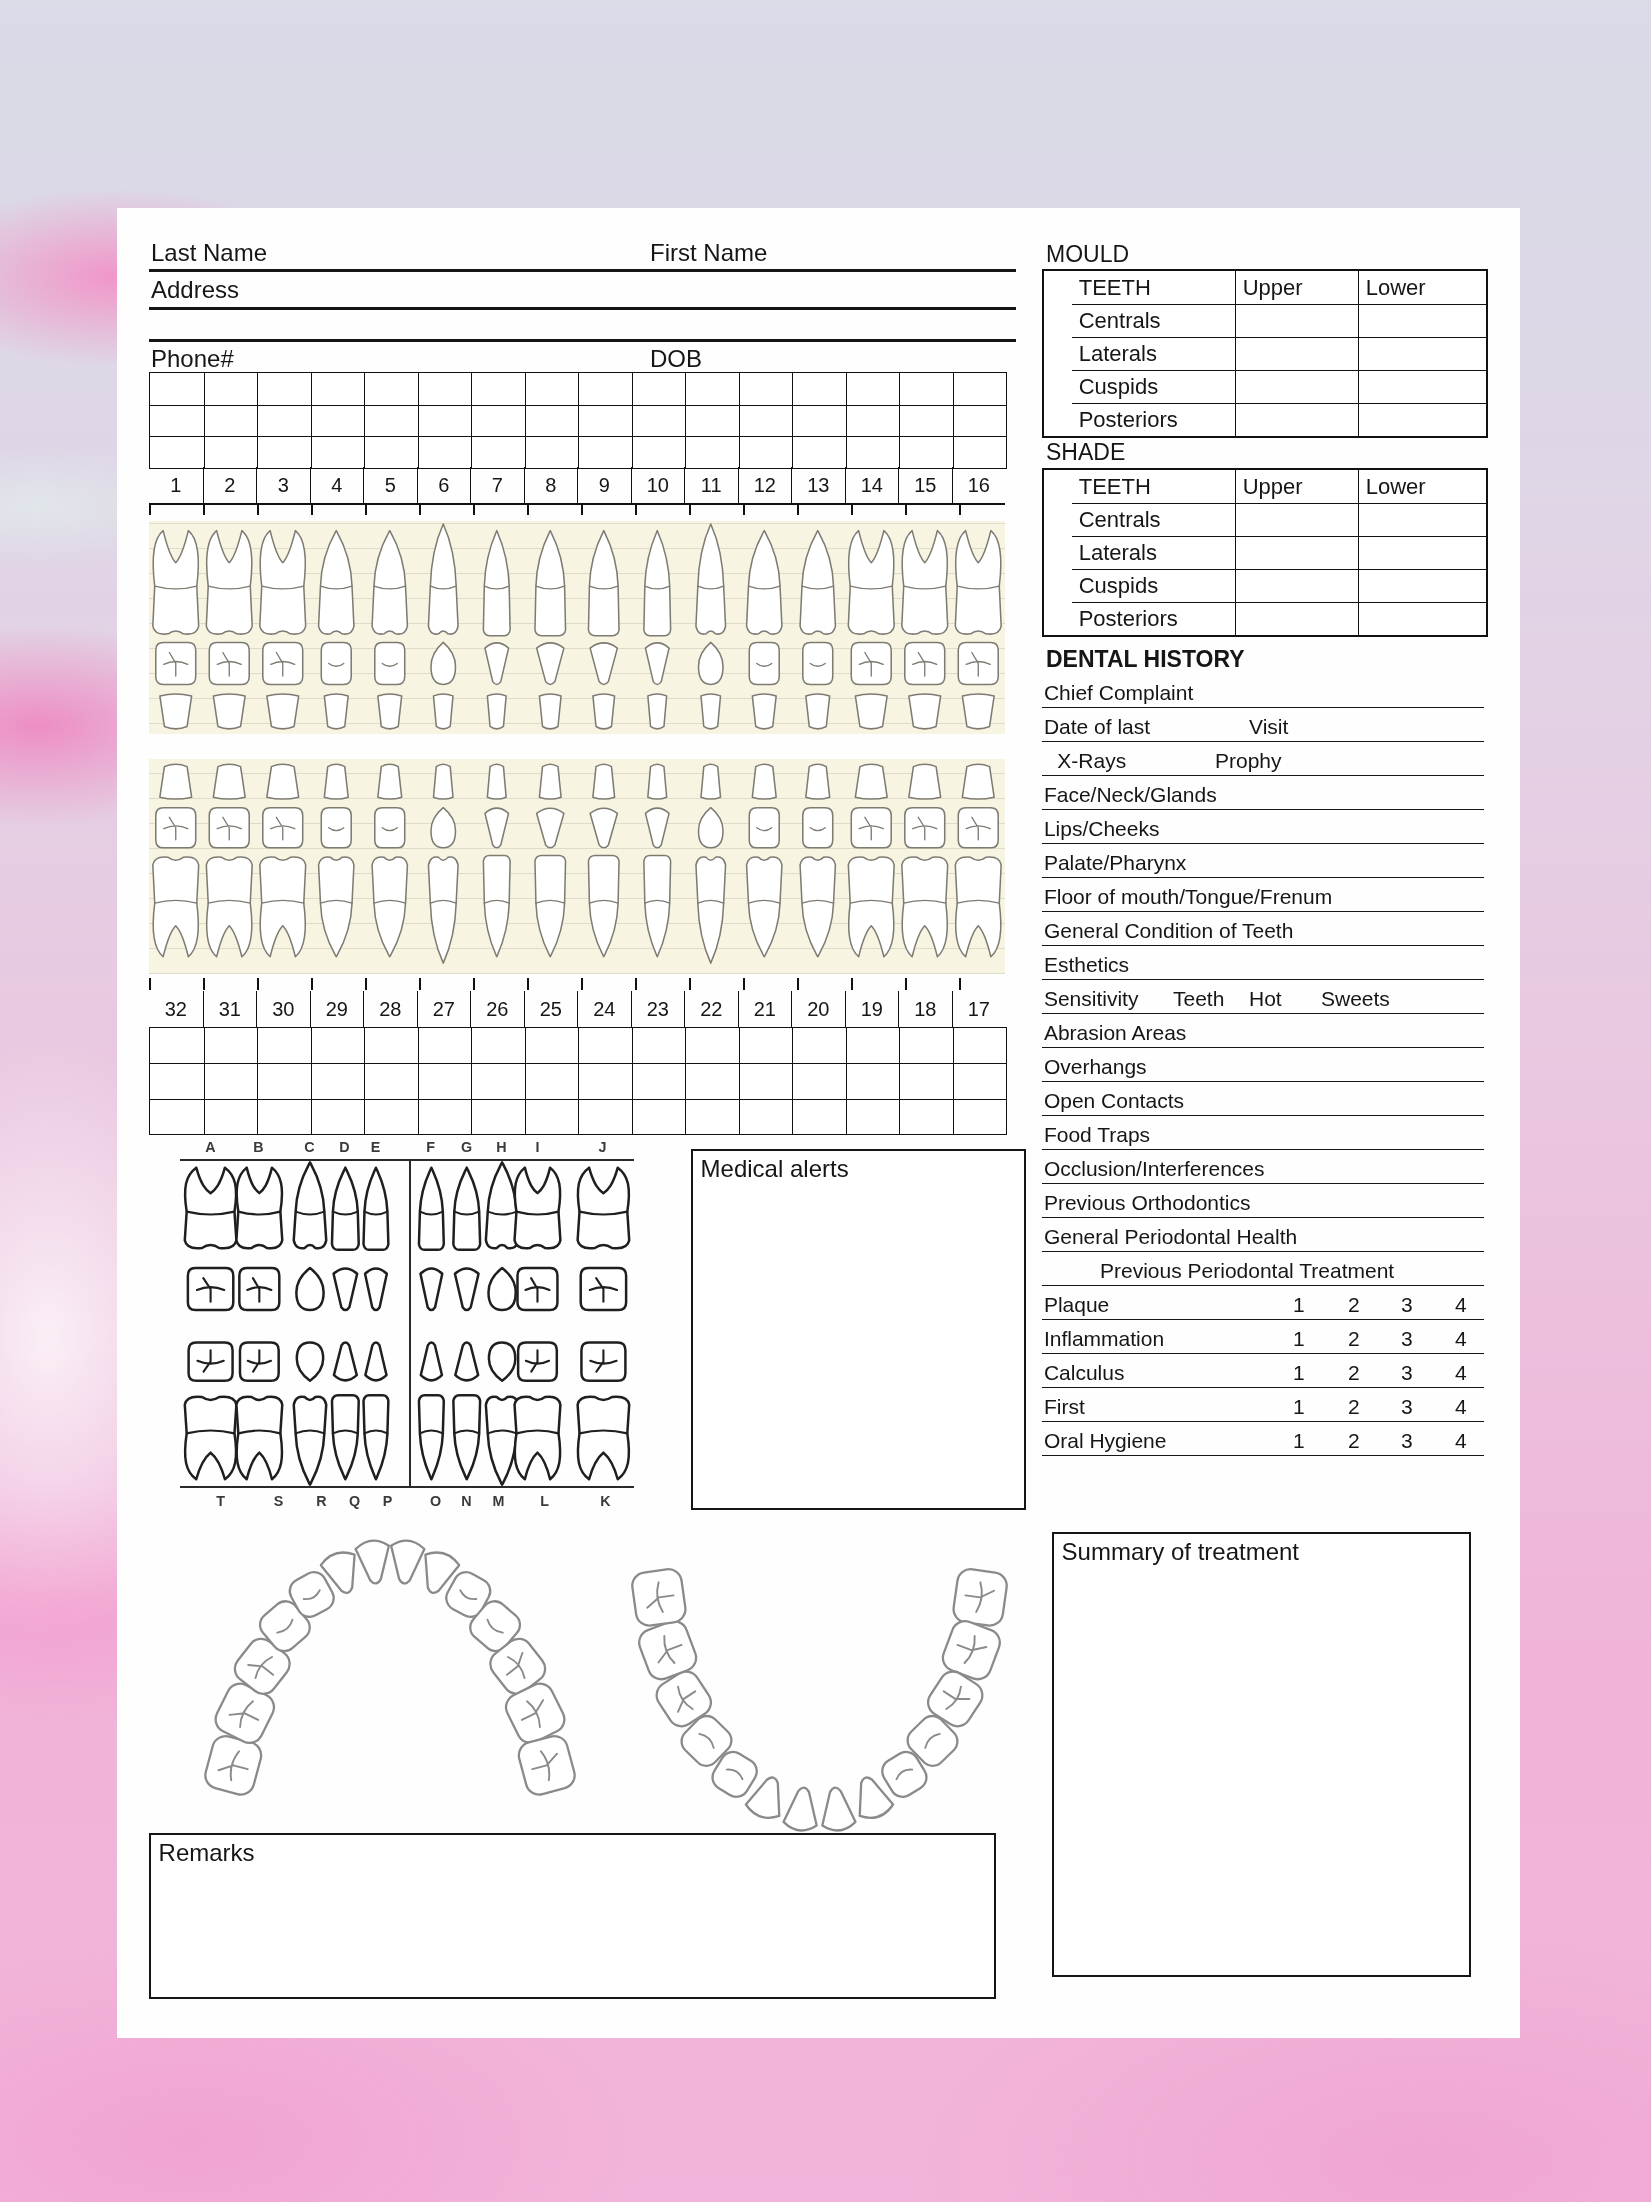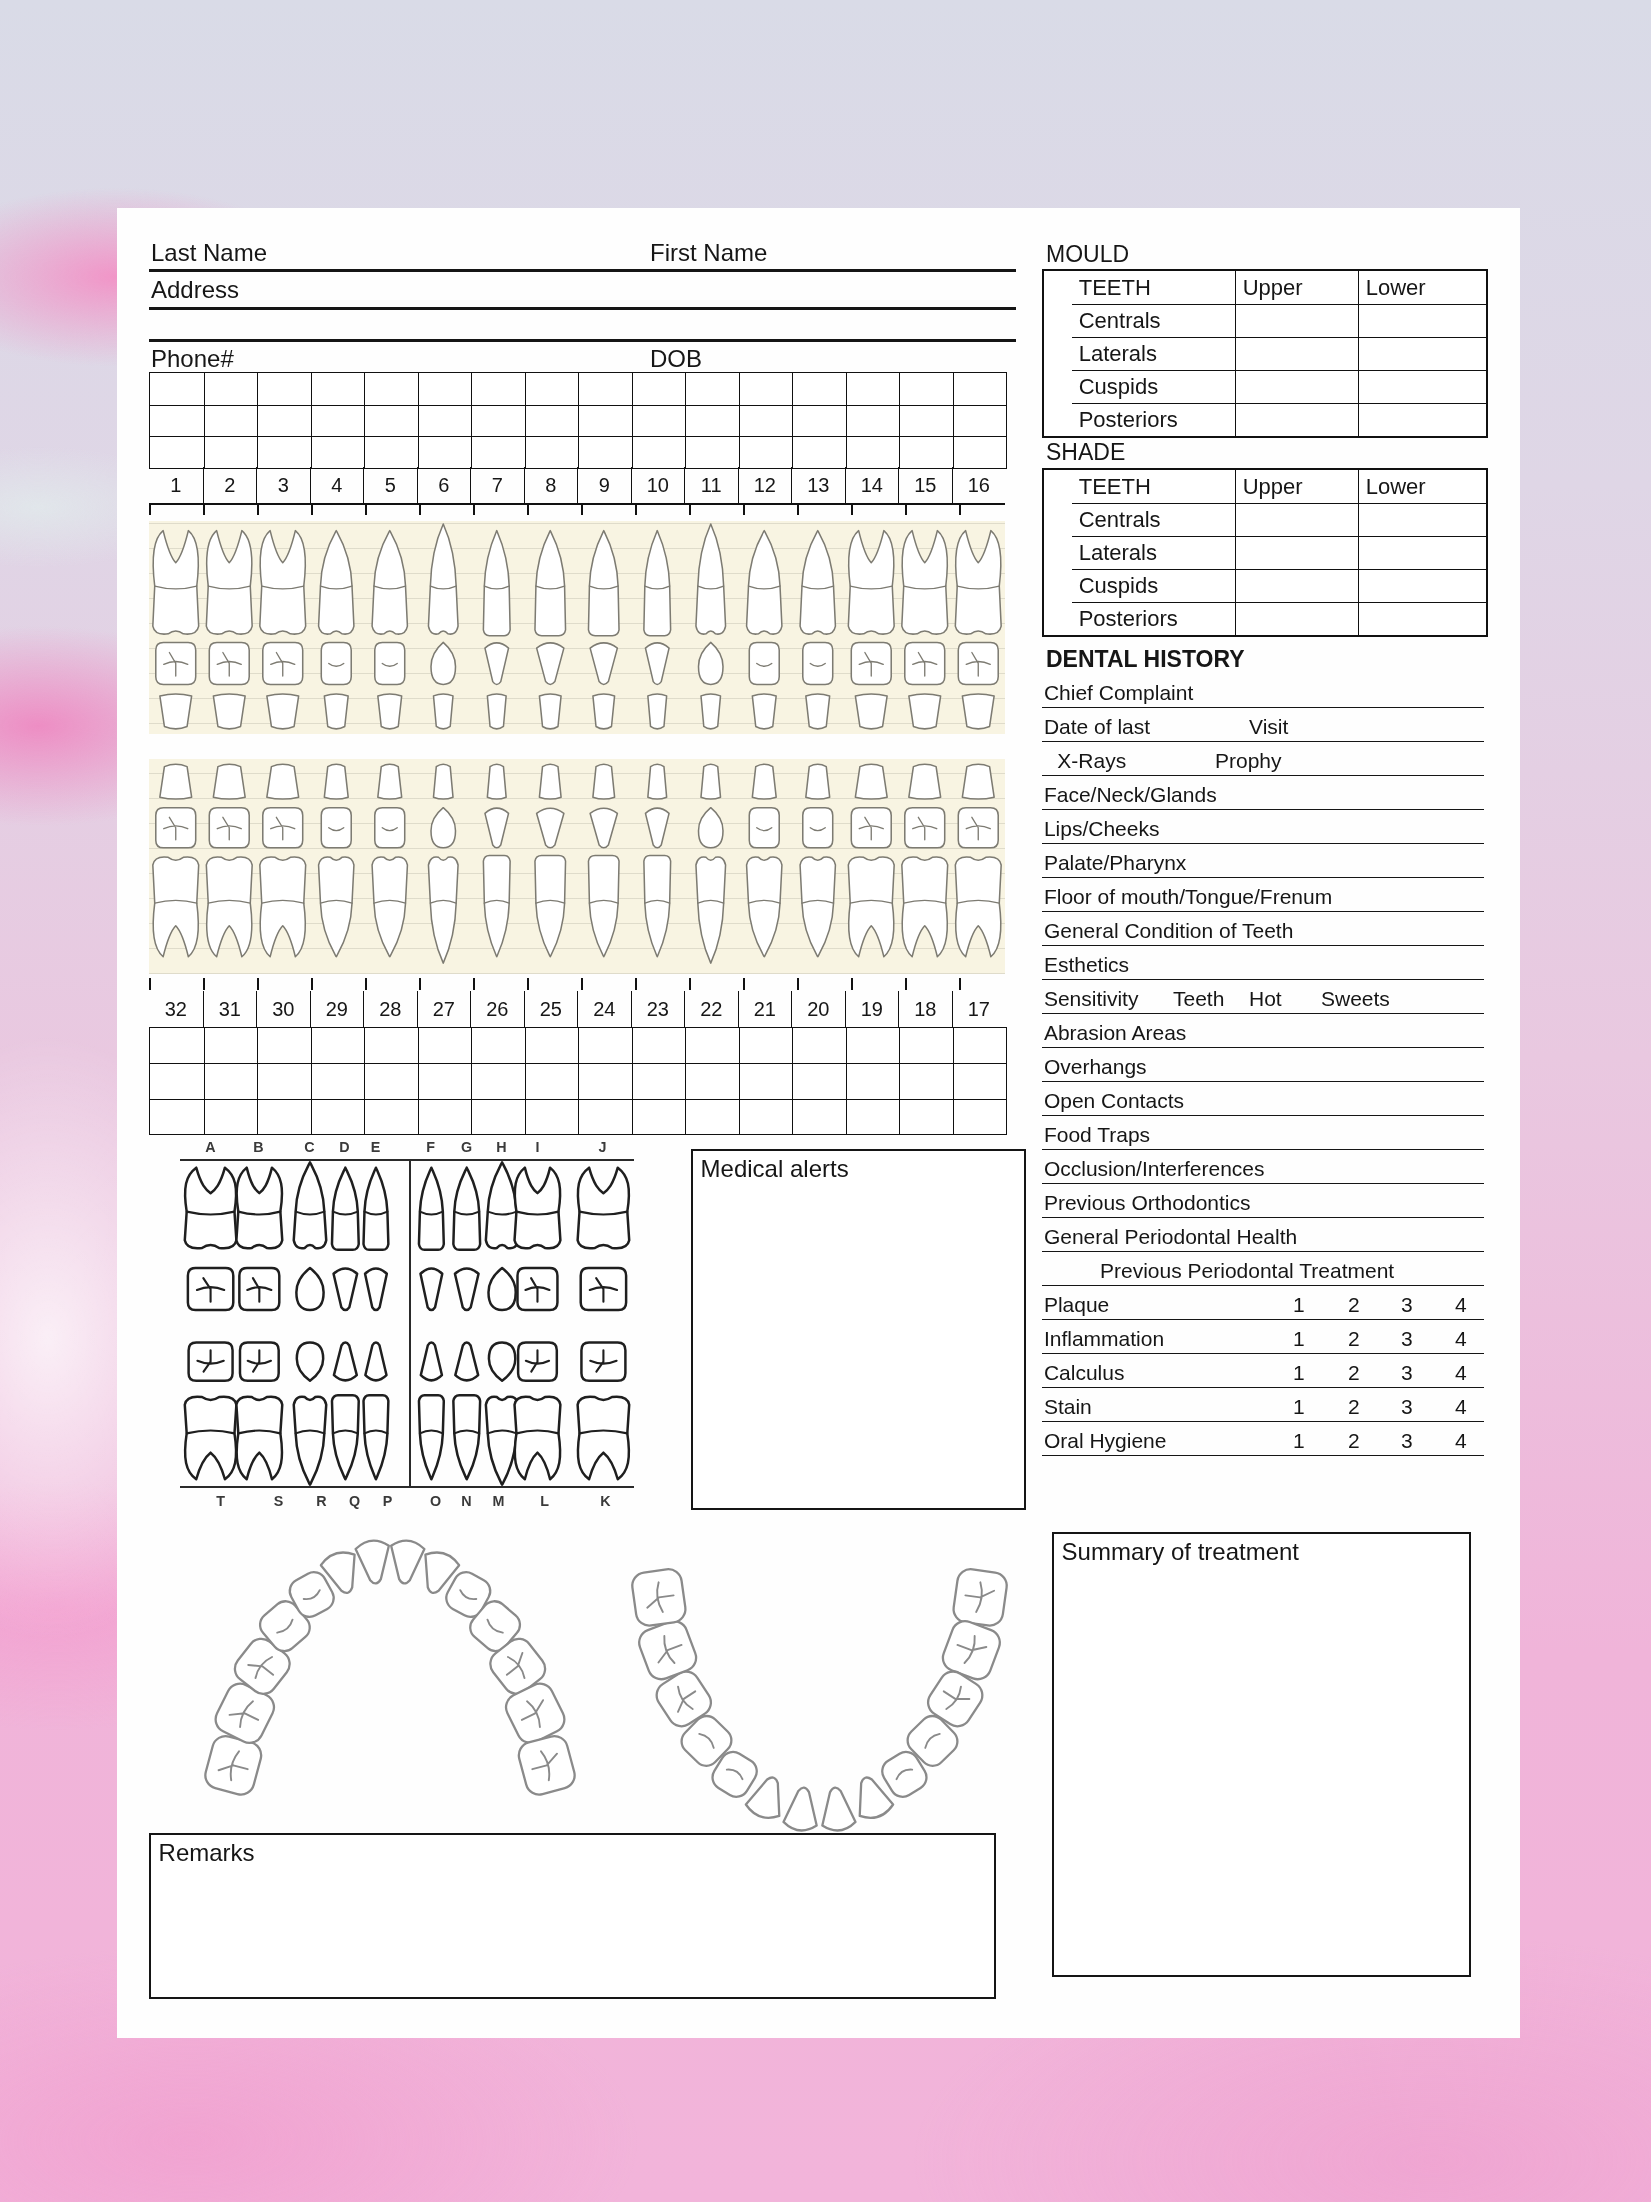--- a/index.html
+++ b/index.html
@@ -696,21 +696,21 @@
         <span style="left: 413px;">4</span>
       </div>
       <div class="hrow">
         <span style="left: 1.9px;">Calculus</span>
         <span style="left: 251px;">1</span>
         <span style="left: 306px;">2</span>
         <span style="left: 359px;">3</span>
         <span style="left: 413px;">4</span>
       </div>
       <div class="hrow">
-        <span style="left: 1.9px;">Stain</span>
+        <span style="left: 1.9px;">First</span>
         <span style="left: 251px;">1</span>
         <span style="left: 306px;">2</span>
         <span style="left: 359px;">3</span>
         <span style="left: 413px;">4</span>
       </div>
       <div class="hrow">
         <span style="left: 1.9px;">Oral Hygiene</span>
         <span style="left: 251px;">1</span>
         <span style="left: 306px;">2</span>
         <span style="left: 359px;">3</span>

